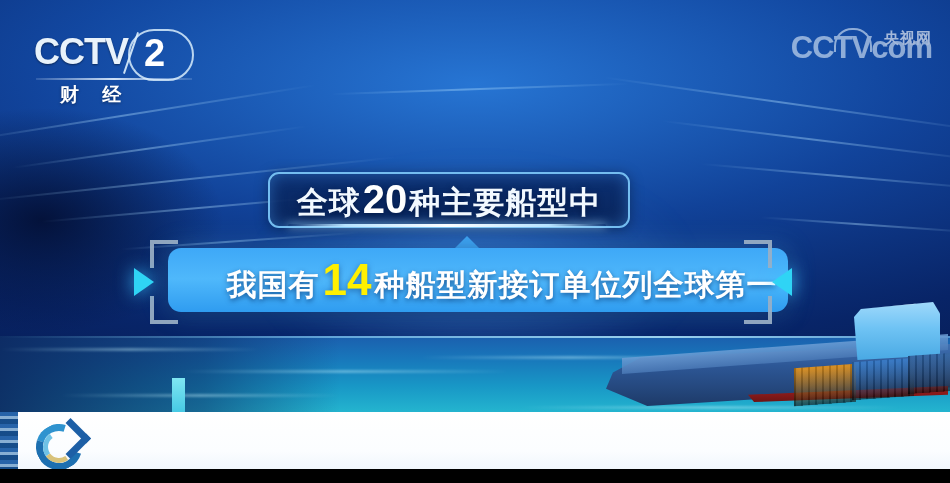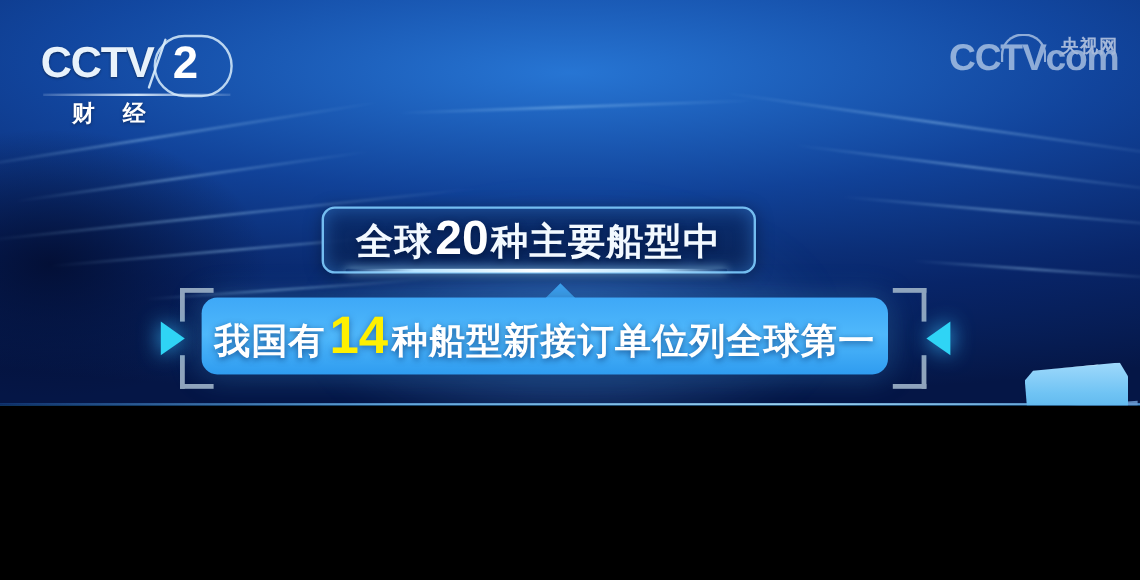--- a/index.html
+++ b/index.html
@@ -1,19 +1,19 @@
 <!DOCTYPE html>
 <html><head>
 <meta charset="utf-8">
 <style>
   html,body{margin:0;padding:0;background:#000;}
   body{font-family:"Liberation Sans","DejaVu Sans",sans-serif;}
 
   #stage{
-    position:relative;width:950px;height:338px;overflow:hidden;
+    position:relative;width:950px;height:469px;overflow:hidden;
     background:#0b3f8f;
   }
 
   
   .bg-base{
     position:absolute;inset:0;
     background:
       radial-gradient(120% 80% at 50% 18%, rgba(40,120,215,.95) 0%, rgba(18,70,160,.85) 38%, rgba(8,36,104,.95) 70%, rgba(5,22,70,1) 100%),
       linear-gradient(180deg,#1152a8 0%,#0e3f8e 20%,#0a2a6c 45%,#07224f 62%,#0a3a78 74%,#0f6fa8 84%,#1ea6c8 94%,#2fc3d8 100%);
   }
@@ -153,21 +153,21 @@
     font-size:31px;font-weight:bold;color:#f2f9ff;letter-spacing:1px;white-space:nowrap;
     text-shadow:0 2px 6px rgba(0,20,60,.8);
   }
   .t1 .big{font-size:40px;color:#ffffff;margin:0 2px;letter-spacing:0;}
 
   .box2{
     position:absolute;left:168px;top:248px;width:572px;height:64px;
     border-radius:13px;
     background:linear-gradient(180deg,#3ea8f7 0%,#4fb8fb 48%,#2f9cf0 100%);
     box-shadow:0 4px 18px rgba(5,30,80,.5),0 0 26px rgba(90,190,255,.35);
-    display:flex;align-items:center;justify-content:center;
+    display:flex;align-items:center;justify-content:center;padding-left:48px;
   }
   .box2-notch{
     position:absolute;left:454px;top:236px;width:0;height:0;
     border-left:13px solid transparent;border-right:13px solid transparent;
     border-bottom:13px solid #3ea8f7;opacity:.9;
   }
   .t2{
     font-size:30px;font-weight:bold;color:#ffffff;letter-spacing:1px;white-space:nowrap;
     text-shadow:0 2px 5px rgba(6,48,110,.7);
   }

